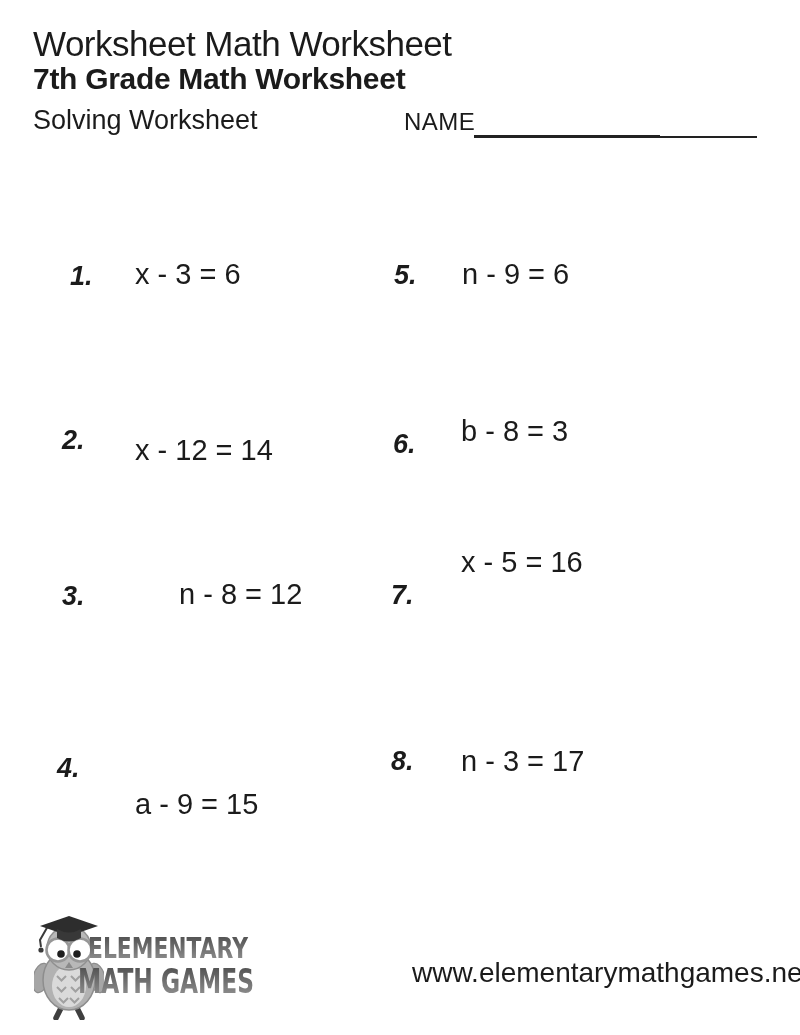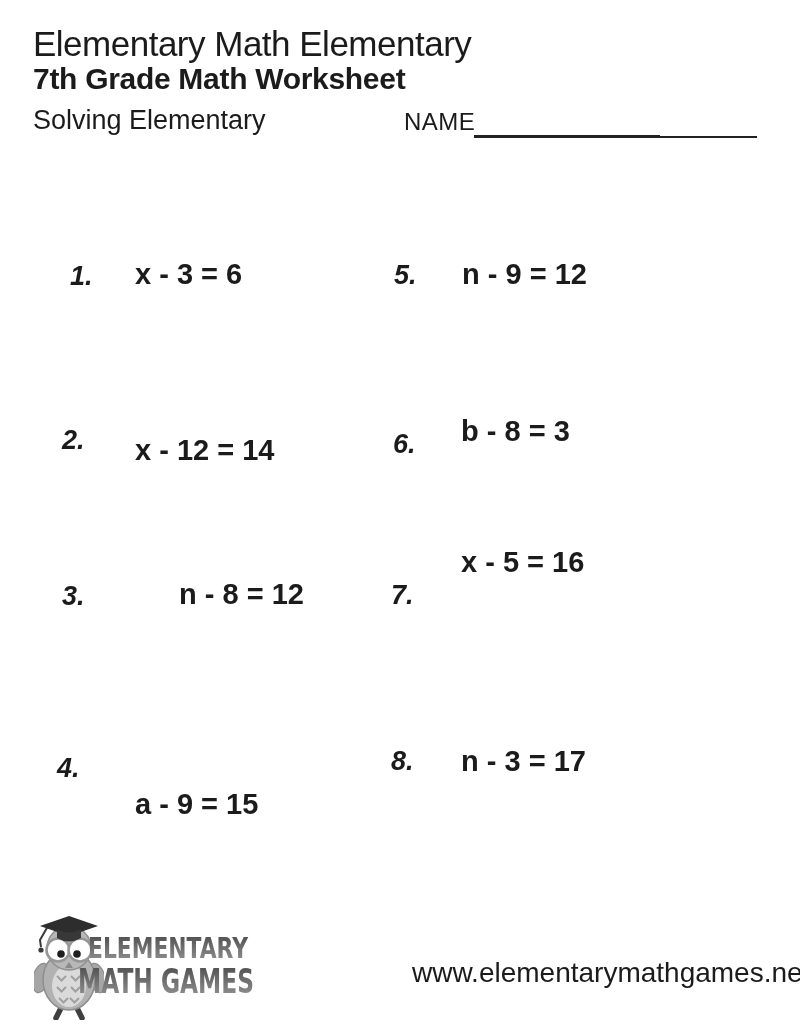--- a/index.html
+++ b/index.html
@@ -70,21 +70,21 @@
   .num {
     position: absolute;
     font-size: 27px;
     font-weight: 700;
     font-style: italic;
     line-height: 1;
   }
   .eq {
     position: absolute;
     font-size: 29px;
-    font-weight: 700;
+    font-weight: 400;
     line-height: 1;
   }
   #n1 { left: 70px;  top: 263px; }  #e1 { left: 135px; top: 260px; }
   #n2 { left: 62px;  top: 427px; }  #e2 { left: 135px; top: 417px; margin-top: 19px; }
   #n3 { left: 62px;  top: 583px; }  #e3 { left: 135px; top: 580px; margin-left: 44px; }
   #n4 { left: 57px;  top: 755px; }  #e4 { left: 135px; top: 790px; }
   #n5 { left: 394px; top: 262px; }  #e5 { left: 462px; top: 260px; }
   #n6 { left: 393px; top: 431px; }  #e6 { left: 461px; top: 417px; }
   #n7 { left: 391px; top: 582px; }  #e7 { left: 461px; top: 548px; }
   #n8 { left: 391px; top: 748px; }  #e8 { left: 461px; top: 747px; }
@@ -111,23 +111,23 @@
     font-size: 28px;
     font-weight: 400;
     color: #1b1b1b;
   }
 </style>
 </head>
 <body>
 
 <div class="page">
 
-  <div class="title">Elementary Math Elementary</div>
+  <div class="title">Worksheet Math Worksheet</div>
   <div class="subtitle">7th Grade Math Worksheet</div>
-  <div class="topic">Solving Elementary</div>
+  <div class="topic">Solving Worksheet</div>
   <div class="name-label">NAME</div>
   <div class="name-line"></div>
   <div class="name-line-thick"></div>
 
   <div>
     <span class="num" id="n1">1.</span>
     <span class="eq" id="e1">x - 3 = 6</span>
   </div>
   <div>
     <span class="num" id="n2">2.</span>
@@ -136,21 +136,21 @@
   <div>
     <span class="num" id="n3">3.</span>
     <span class="eq" id="e3">n - 8 = 12</span>
   </div>
   <div>
     <span class="num" id="n4">4.</span>
     <span class="eq" id="e4">a - 9 = 15</span>
   </div>
   <div>
     <span class="num" id="n5">5.</span>
-    <span class="eq" id="e5">n - 9 = 12</span>
+    <span class="eq" id="e5">n - 9 = 6</span>
   </div>
   <div>
     <span class="num" id="n6">6.</span>
     <span class="eq" id="e6">b - 8 = 3</span>
   </div>
   <div>
     <span class="num" id="n7">7.</span>
     <span class="eq" id="e7">x - 5 = 16</span>
   </div>
   <div>

